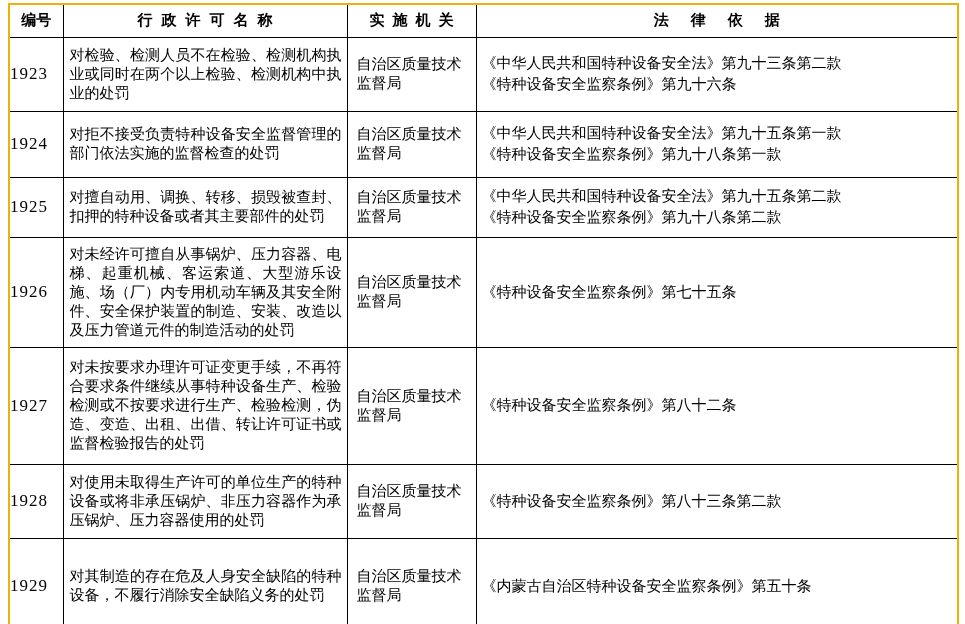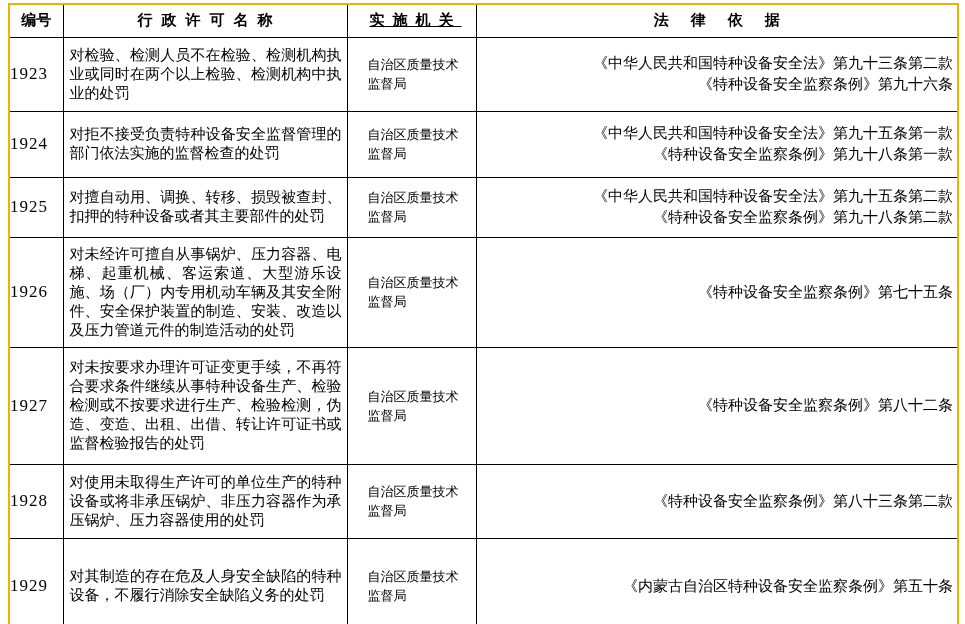--- a/index.html
+++ b/index.html
@@ -40,21 +40,21 @@
 
   
   tr.head-row { height: 33px; }
   .license-table th {
     font-size: 15px;
     font-weight: bold;
     text-align: center;
     white-space: nowrap;
   }
   th.ls-name   { letter-spacing: 9px;  text-indent: 9px;  }
-  th.ls-agency { letter-spacing: 8px;  text-indent: 8px; text-decoration: underline;  }
+  th.ls-agency { letter-spacing: 8px;  text-indent: 8px;  }
   th.ls-laws   { letter-spacing: 22px; text-indent: 22px; margin-top: 48px; }
 
   
   tr.r0 { height: 74px;  }
   tr.r1 { height: 66px;  }
   tr.r2 { height: 60px; margin-top: 8px;  }
   tr.r3 { height: 110px; }
   tr.r4 { height: 117px; }
   tr.r5 { height: 74px;  }
   tr.r6 { height: 97px;  }
@@ -65,30 +65,29 @@
     letter-spacing: 1px;
   }
   td.col-name {
     text-align: justify;
     text-justify: inter-character;
     font-size: 15px;
     line-height: 19px;
     padding: 2px 5px 2px 6px;
   }
   td.col-agency {
-    font-size: 13px;
+    font-size: 15px;
     line-height: 19px;
-    padding: 2px 6px 2px 20px;
+    padding: 2px 6px 2px 9px;
   }
   td.col-laws {
     font-size: 15px;
     line-height: 21px;
     padding: 2px 4px 2px 5px;
     white-space: pre-line;
-    text-align: right;
   }
 </style>
 </head>
 <body>
 
 <div class="sheet">
   <table class="license-table">
     <colgroup>
       <col class="c-id">
         <col class="c-name">

